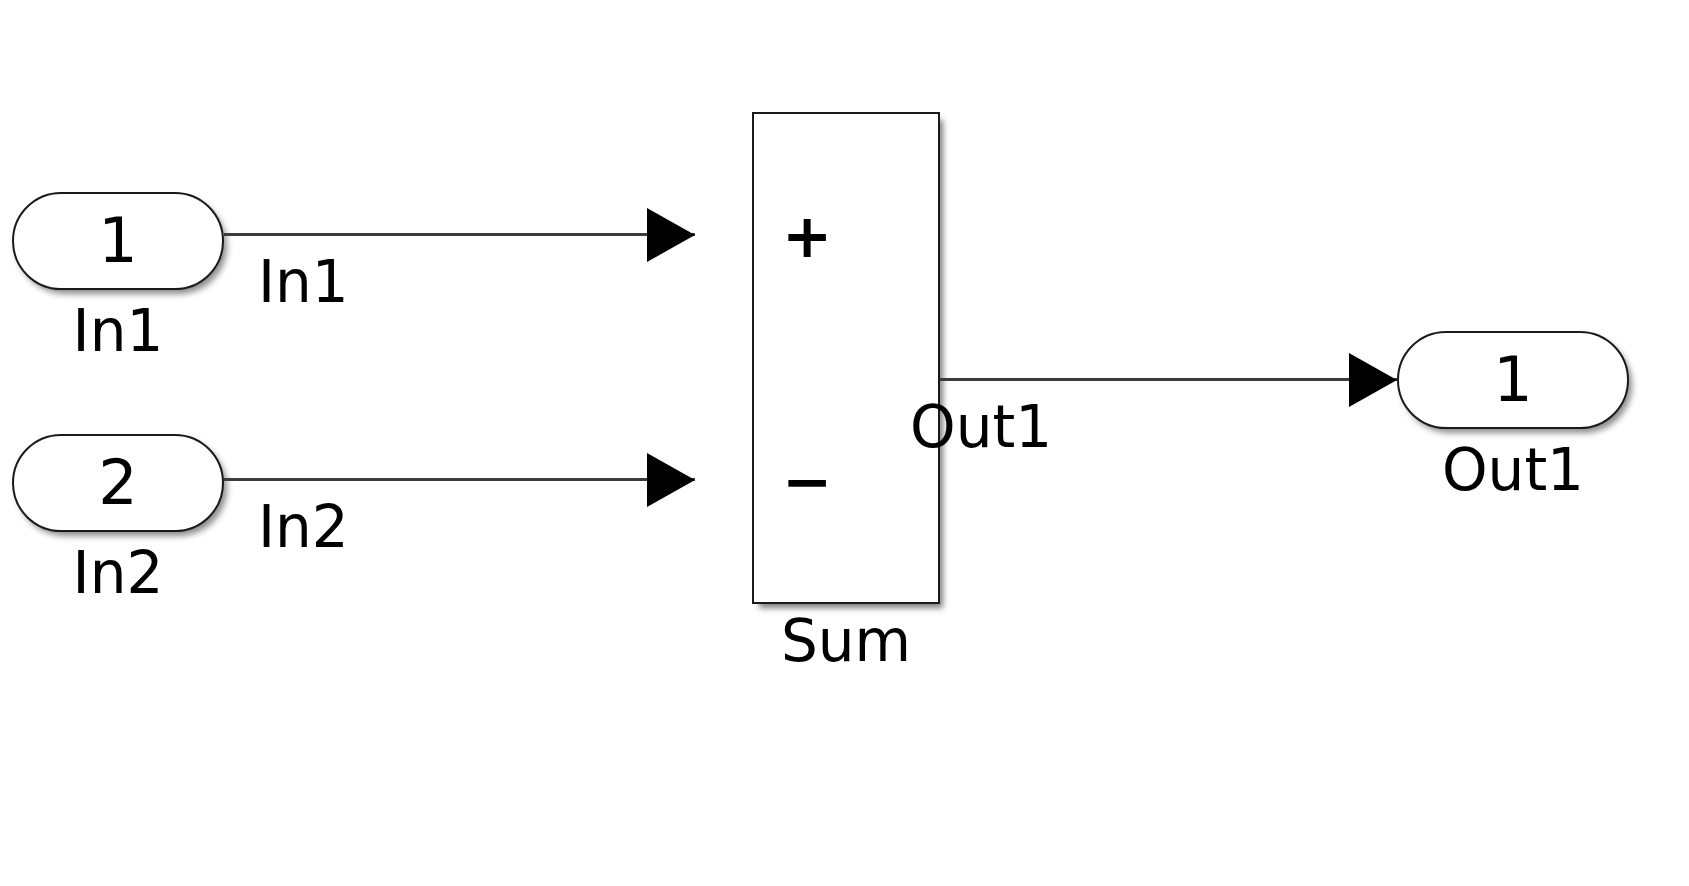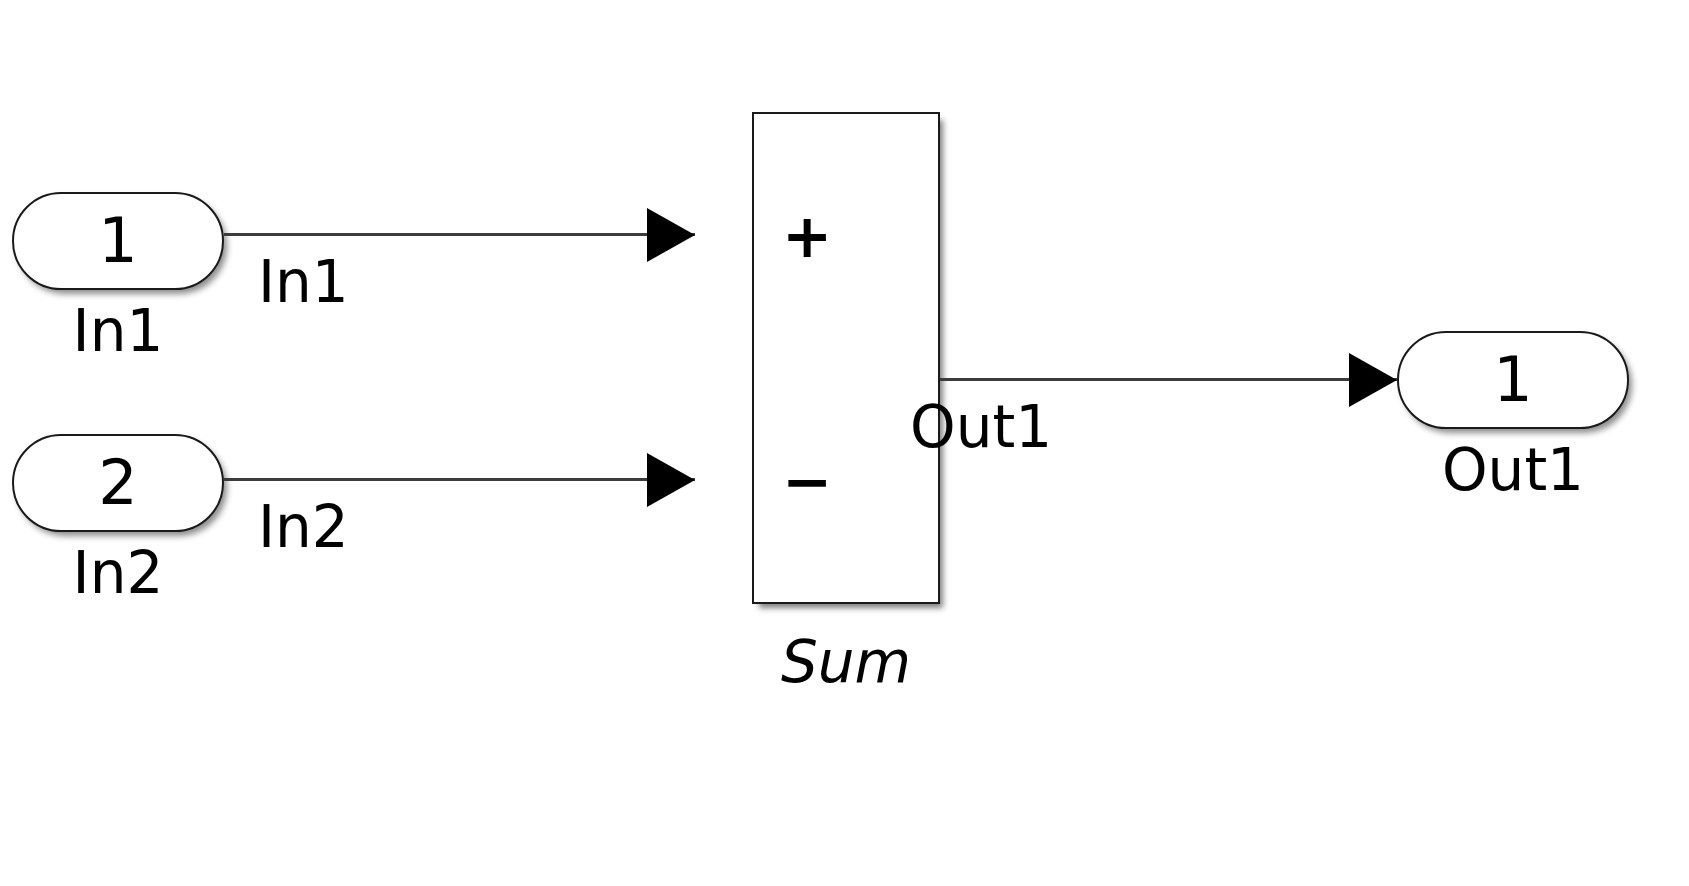--- a/index.html
+++ b/index.html
@@ -117,21 +117,21 @@
   <div class="block-label" style="left:12px; top:544px; width:212px;">In2</div>
 
   <div class="wire" style="left:224px; top:478px; width:471px;"></div>
   <div class="arrowhead" style="left:647px; top:453px;"></div>
   <div class="signal-label" style="left:258px; top:498px;">In2</div>
 
   <div class="sum-block" style="left:752px; top:112px; width:188px; height:492px;">
     <span class="sum-sign" style="left:28px; top:92px;">+</span>
     <span class="sum-sign" style="left:28px; top:337px;">−</span>
   </div>
-  <div class="block-label" style="left:752px; top:633px; width:188px;font-style:italic;">Sum</div>
+  <div class="block-label" style="left:752px; top:612px; width:188px;">Sum</div>
 
   <div class="wire" style="left:940px; top:378px; width:457px;"></div>
   <div class="arrowhead" style="left:1349px; top:353px;"></div>
   <div class="signal-label" style="left:910px; top:398px;">Out1</div>
 
   <div class="port-block" style="left:1397px; top:331px; width:232px; height:98px;">
     <span class="port-num">1</span>
   </div>
   <div class="block-label" style="left:1397px; top:441px; width:232px;">Out1</div>
 

